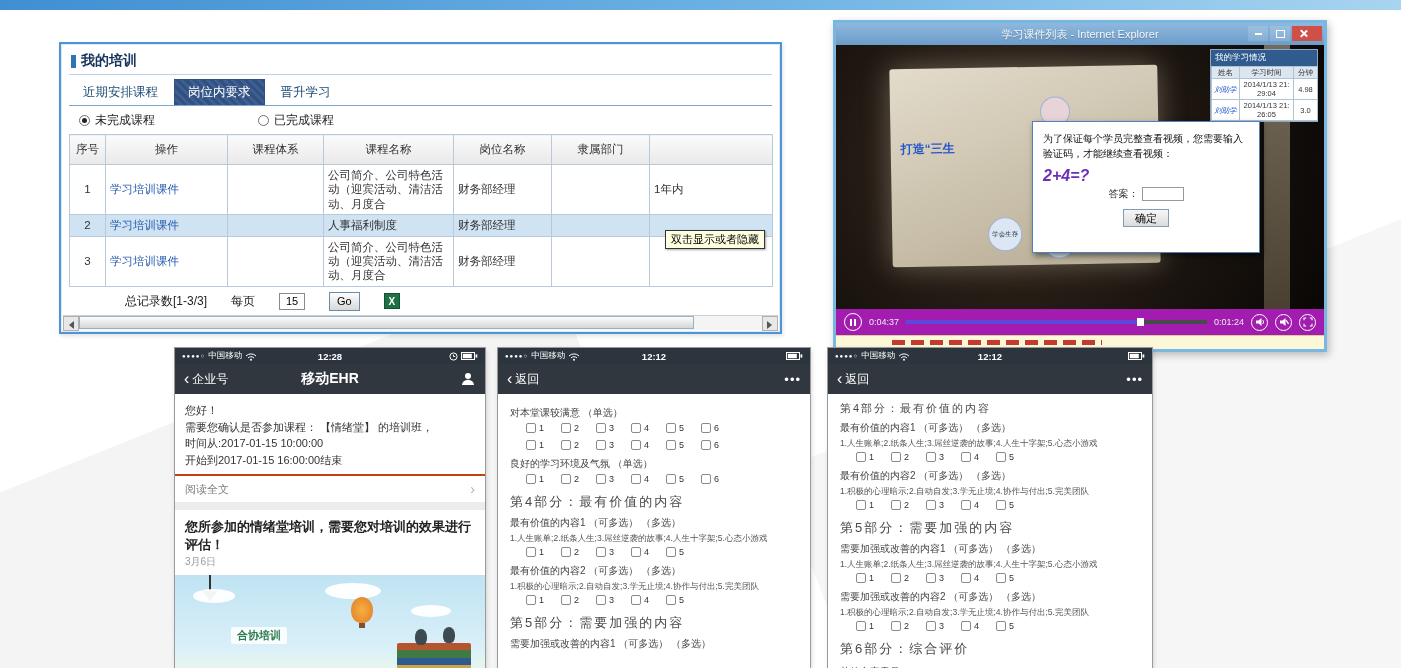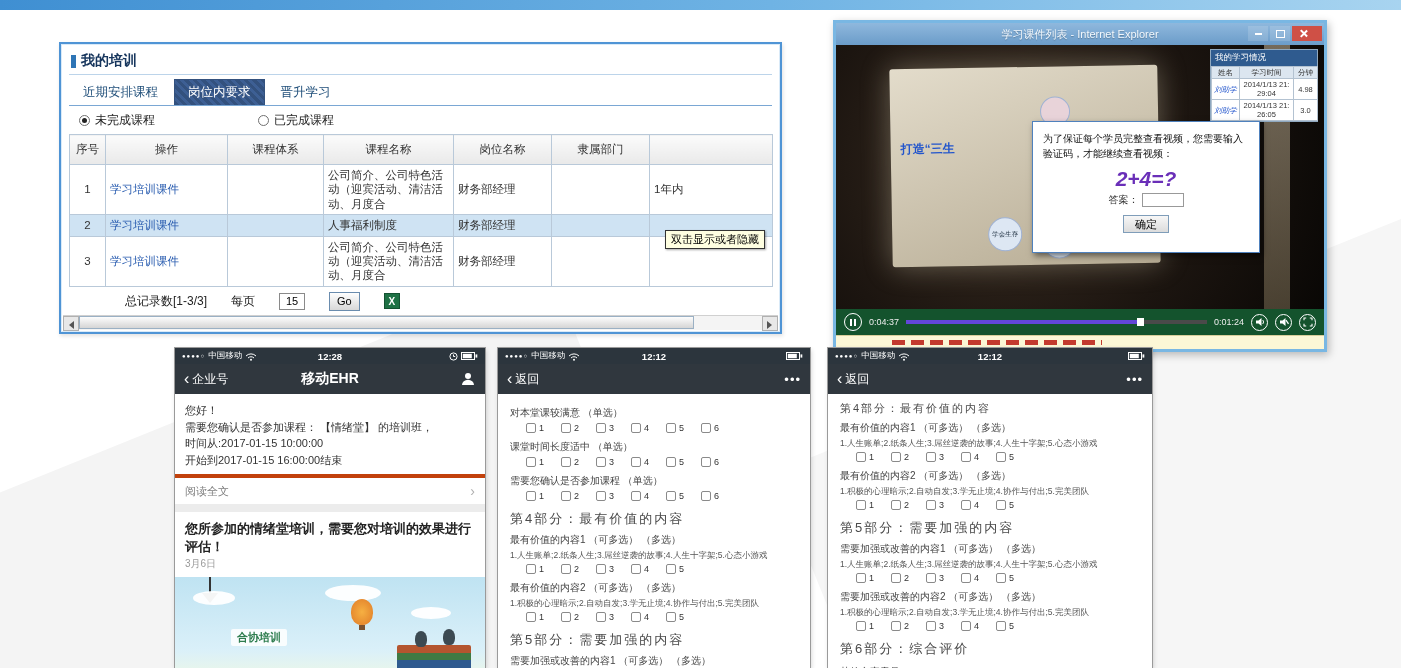--- a/index.html
+++ b/index.html
@@ -67,25 +67,25 @@
   .c1{left:96px;top:150px;width:34px;height:34px;}
   .c2{left:150px;top:158px;width:34px;height:34px;}
   .study-panel{position:absolute;right:6px;top:4px;width:108px;background:#fff;border:1px solid #8fa8bf;font-size:7.5px;z-index:3;}
   .sp-head{background:#2f5b8f;color:#fff;font-size:8.5px;padding:2px 4px;}
   .sp-table{border-collapse:collapse;width:100%;table-layout:fixed;}
   .sp-table th,.sp-table td{border:1px solid #b3c2d1;padding:1px 2px;line-height:1.2;text-align:center;word-break:break-all;}
   .sp-table th{background:#dce6f0;font-weight:normal;}
   .sp-name{color:#2255cc;font-style:italic;}
   .captcha{position:absolute;left:196px;top:76px;width:228px;height:132px;background:#fff;border:1px solid #4f81bd;box-shadow:2px 3px 6px rgba(0,0,0,.5);z-index:4;padding:9px 10px;}
   .cp-msg{font-size:10px;color:#111;line-height:1.5;}
-  .cp-q{font-size:21px;font-weight:bold;font-style:italic;color:#6a2fb8;text-align:center;margin:6px 0 2px;}
+  .cp-q{font-size:16px;font-weight:bold;font-style:italic;color:#6a2fb8;margin:6px 0 2px;}
   .cp-ans{display:flex;align-items:center;justify-content:center;gap:3px;font-size:10px;}
   .cp-in{width:42px;height:14px;border:1px solid #999;font-size:10px;}
   .cp-ok{display:block;margin:8px auto 0;width:46px;height:18px;font-size:11px;border:1px solid #7f9db9;background:linear-gradient(#f7f7f7,#dcdcdc);cursor:pointer;font-family:inherit;}
-  .vctrl{position:absolute;left:0;right:0;bottom:14px;height:26px;background:#14532d;display:flex;align-items:center;gap:7px;padding:0 8px;z-index:3;}
+  .vctrl{position:absolute;left:0;right:0;bottom:14px;height:26px;background:#a21caf;display:flex;align-items:center;gap:7px;padding:0 8px;z-index:3;}
   .vc-pause{width:18px;height:18px;border:1.5px solid #fff;border-radius:50%;display:flex;align-items:center;justify-content:center;gap:2px;cursor:pointer;flex:none;}
   .vc-pause .pb{width:2px;height:7px;background:#fff;}
   .vc-time{font-size:9px;color:#eee;flex:none;}
   .vc-track{flex:1;height:4px;background:#4a4a4a;position:relative;cursor:pointer;}
   .vc-fill{height:100%;background:#6246d8;}
   .vc-thumb{position:absolute;top:-2px;width:7px;height:8px;background:#fff;margin-left:-4px;}
   .vc-icon{width:17px;height:17px;border:1.5px solid #fff;border-radius:50%;display:flex;align-items:center;justify-content:center;cursor:pointer;flex:none;}
   .ie-notice{position:absolute;left:0;right:0;bottom:0;height:14px;background:#fcf7d6;border-top:1px solid #d8ce9a;display:flex;align-items:center;padding-left:56px;}
   .notice-red{width:210px;height:5px;background:repeating-linear-gradient(90deg,#c33a2e 0 13px,transparent 13px 19px);}
 
@@ -101,21 +101,21 @@
   .ps-right{display:flex;align-items:center;gap:3px;flex:1;justify-content:flex-end;}
   .p-nav{height:30px;background:#30373e;color:#fff;display:flex;align-items:center;padding:0 9px;position:relative;}
   .pn-left{display:flex;align-items:center;gap:3px;font-size:12px;cursor:pointer;z-index:1;}
   .pn-left .chev{font-size:16px;line-height:1;}
   .pn-title{position:absolute;left:0;right:0;text-align:center;font-size:14px;font-weight:bold;}
   .pn-right{margin-left:auto;z-index:1;cursor:pointer;display:flex;align-items:center;font-size:13px;letter-spacing:1px;}
   .p-body{height:274px;overflow:hidden;}
   .p-body.gray{background:#ececec;}
   .msg-card{background:#fff;margin-bottom:8px;}
   .mc-text{padding:8px 10px 6px;font-size:11px;color:#333;line-height:1.5;white-space:pre-line;}
-  .mc-foot{display:flex;align-items:center;justify-content:space-between;border-top:4px solid #c2410c;padding:5px 10px;font-size:11px;color:#7d7d7d;cursor:pointer;}
+  .mc-foot{display:flex;align-items:center;justify-content:space-between;border-top:2px solid #c2410c;padding:5px 10px;font-size:11px;color:#7d7d7d;cursor:pointer;}
   .mc-foot .chev-r{color:#b0b0b0;font-size:14px;}
   .mc-title{padding:8px 10px 2px;font-size:13px;font-weight:bold;color:#222;line-height:1.35;}
   .mc-date{padding:0 10px 6px;font-size:10px;color:#9a9a9a;}
   .mc-img{position:relative;height:104px;margin:0 0 6px;background:linear-gradient(#bfe3f2 0%,#daf0f9 70%,#eef8e6 100%);overflow:hidden;}
   .cloud{position:absolute;background:#fff;border-radius:50%;opacity:.95;}
   .cl1{left:18px;top:14px;width:42px;height:14px;}
   .cl2{left:150px;top:8px;width:56px;height:16px;}
   .cl3{left:236px;top:30px;width:40px;height:12px;}
   .lamp{position:absolute;left:34px;top:0;width:2px;height:18px;background:#333;}
   .lamp::after{content:"";position:absolute;left:-7px;top:16px;border-left:8px solid transparent;border-right:8px solid transparent;border-top:10px solid #2e3a40;}
@@ -438,21 +438,20 @@
         </span>
         <span class="ck">
           <span class="ckb"></span>
           <span class="ckn">5</span>
         </span>
         <span class="ck">
           <span class="ckb"></span>
           <span class="ckn">6</span>
         </span>
       </div>
-    <div class="sq-label">课堂时间长度适中 （单选）</div>
     <div class="ckrow">
         <span class="ck">
           <span class="ckb"></span>
           <span class="ckn">1</span>
         </span>
         <span class="ck">
           <span class="ckb"></span>
           <span class="ckn">2</span>
         </span>
         <span class="ck">
@@ -465,21 +464,21 @@
         </span>
         <span class="ck">
           <span class="ckb"></span>
           <span class="ckn">5</span>
         </span>
         <span class="ck">
           <span class="ckb"></span>
           <span class="ckn">6</span>
         </span>
       </div>
-    <div class="sq-label">需要您确认是否参加课程 （单选）</div>
+    <div class="sq-label">良好的学习环境及气氛 （单选）</div>
     <div class="ckrow">
         <span class="ck">
           <span class="ckb"></span>
           <span class="ckn">1</span>
         </span>
         <span class="ck">
           <span class="ckb"></span>
           <span class="ckn">2</span>
         </span>
         <span class="ck">

